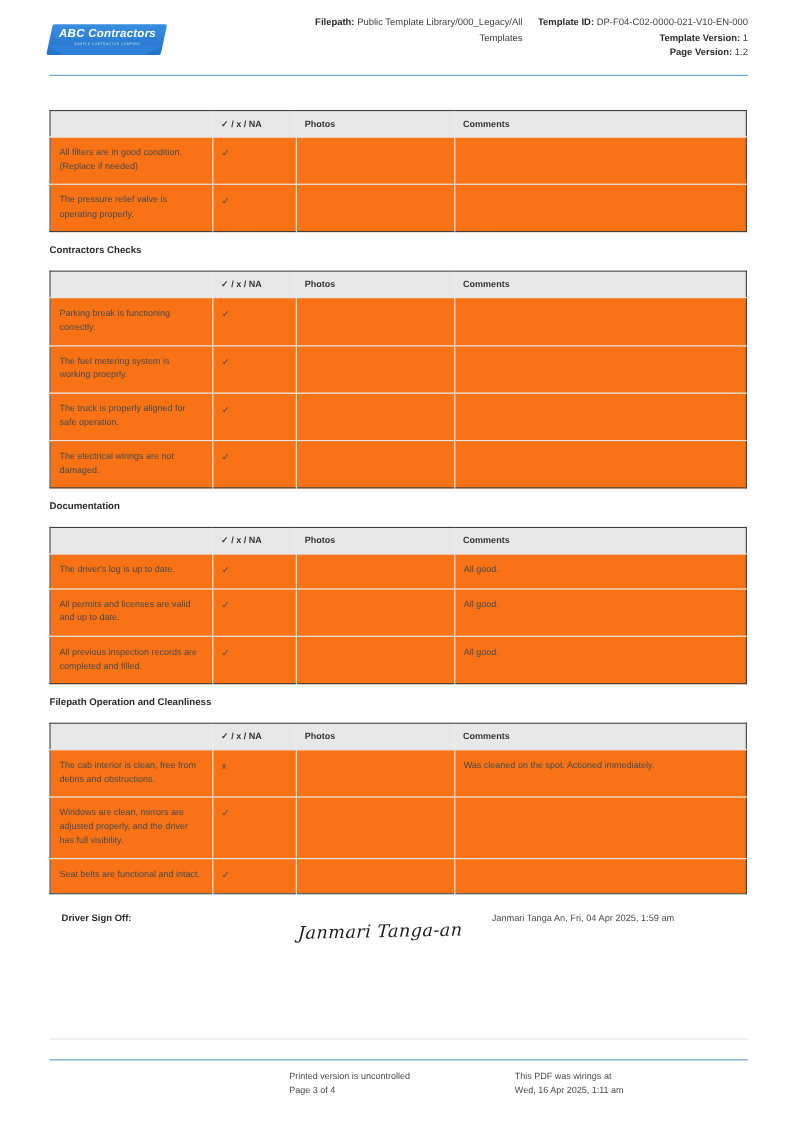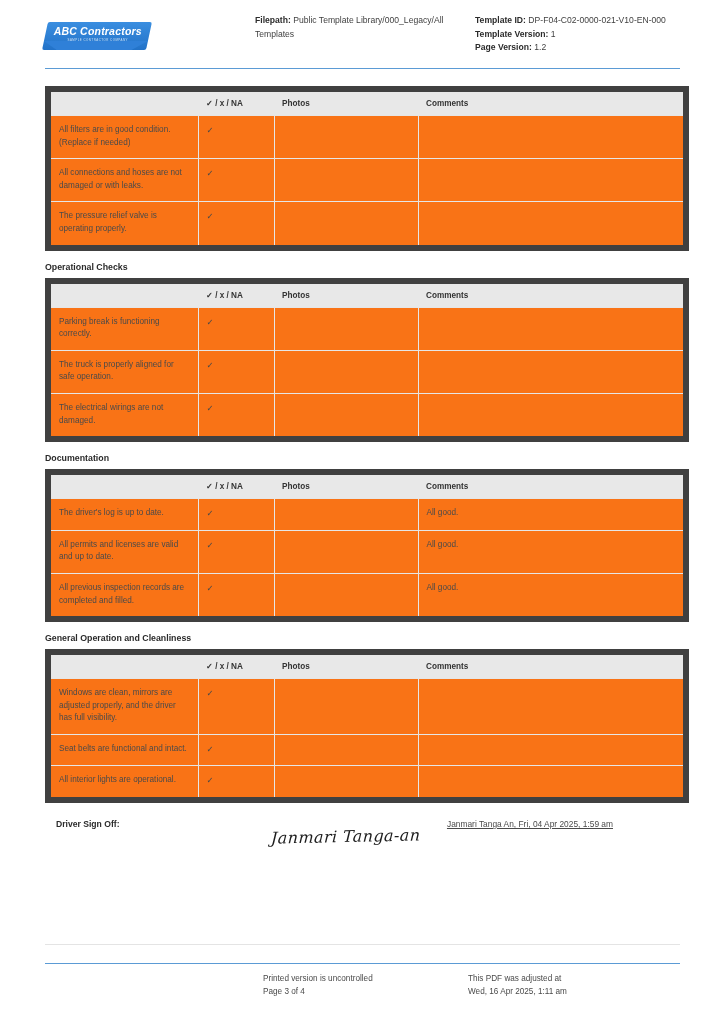--- a/index.html
+++ b/index.html
@@ -72,20 +72,21 @@
     font-size: 2.9px;
     letter-spacing: 0.5px;
     line-height: 6px;
     white-space: nowrap;
     transform: scaleY(1.1);
   }
   .meta-col {
     font-size: 8.6px;
     line-height: 13.5px;
     color: #3f3f3f;
+    text-align: right;
   }
   .meta-col.filepath {
     flex: 0 0 220px;
     width: 220px;
   }
   .meta-col.tmpl {
     flex: 1 1 auto;
   }
   .meta-col b { font-weight: bold; color: #2b2b2b; }
 
@@ -110,21 +111,22 @@
     font-size: 8.8px;
     font-weight: bold;
     color: #2b2b2b;
     margin: 11px 0 6px 0;
   }
 
   table.check {
     width: 568px;
     border-collapse: collapse;
     table-layout: fixed;
-    border: 6px solid #404040;
+    border: 1px solid #404040;
+    margin-top: 14px;
   }
   table.check th {
     background: #e8e8e8;
     font-size: 8.2px;
     font-weight: bold;
     color: #333333;
     text-align: left;
     padding: 6px 8px;
     border: none;
     line-height: 11px;
@@ -167,21 +169,20 @@
     font-weight: bold;
     color: #2b2b2b;
   }
   .signoff-right {
     position: absolute;
     right: 0;
     top: 2px;
     font-size: 8.4px;
     color: #4a4a4a;
     white-space: nowrap;
-    text-decoration: underline;
   }
   .signature {
     position: absolute;
     left: 215px;
     top: 10px;
     font-family: "DejaVu Serif", serif;
     font-style: italic;
     font-size: 16px;
     color: #1d1d1d;
     transform: rotate(-1.2deg) skewX(-4deg);
@@ -268,46 +269,46 @@
             </tr>
           </thead>
           <tbody>
             <tr>
               <td class="c-item">All filters are in good condition. (Replace if needed)</td>
               <td class="c-mark mark-pass"><span class="mark-glyph">✓</span></td>
               <td class="c-photo"></td>
               <td class="c-comment"></td>
             </tr>
             <tr>
-              <td class="c-item">All connections and hoses are not damaged or with leaks.</td>
-              <td class="c-mark mark-pass"><span class="mark-glyph">✓</span></td>
-              <td class="c-photo"></td>
-              <td class="c-comment"></td>
-            </tr>
-            <tr>
               <td class="c-item">The pressure relief valve is operating properly.</td>
               <td class="c-mark mark-pass"><span class="mark-glyph">✓</span></td>
               <td class="c-photo"></td>
               <td class="c-comment"></td>
             </tr>
           </tbody>
         </table>
-        <div class="section-title">Operational Checks</div>
+        <div class="section-title">Contractors Checks</div>
         <table class="check">
           <thead>
             <tr>
               <th class="c-item"></th>
               <th class="c-mark">✓ / x / NA</th>
               <th class="c-photo">Photos</th>
               <th class="c-comment">Comments</th>
             </tr>
           </thead>
           <tbody>
             <tr>
               <td class="c-item">Parking break is functioning correctly.</td>
+              <td class="c-mark mark-pass"><span class="mark-glyph">✓</span></td>
+              <td class="c-photo"></td>
+              <td class="c-comment"></td>
+            </tr>
+            <tr>
+              <td class="c-item">The fuel metering system is working proeprly.</td>
               <td class="c-mark mark-pass"><span class="mark-glyph">✓</span></td>
               <td class="c-photo"></td>
               <td class="c-comment"></td>
             </tr>
             <tr>
               <td class="c-item">The truck is properly aligned for safe operation.</td>
               <td class="c-mark mark-pass"><span class="mark-glyph">✓</span></td>
               <td class="c-photo"></td>
               <td class="c-comment"></td>
             </tr>
@@ -343,45 +344,45 @@
               <td class="c-comment">All good.</td>
             </tr>
             <tr>
               <td class="c-item">All previous inspection records are completed and filled.</td>
               <td class="c-mark mark-pass"><span class="mark-glyph">✓</span></td>
               <td class="c-photo"></td>
               <td class="c-comment">All good.</td>
             </tr>
           </tbody>
         </table>
-        <div class="section-title">General Operation and Cleanliness</div>
+        <div class="section-title">Filepath Operation and Cleanliness</div>
         <table class="check">
           <thead>
             <tr>
               <th class="c-item"></th>
               <th class="c-mark">✓ / x / NA</th>
               <th class="c-photo">Photos</th>
               <th class="c-comment">Comments</th>
             </tr>
           </thead>
           <tbody>
             <tr>
+              <td class="c-item">The cab interior is clean, free from debris and obstructions.</td>
+              <td class="c-mark mark-fail"><span class="mark-glyph">x</span></td>
+              <td class="c-photo"></td>
+              <td class="c-comment">Was cleaned on the spot. Actioned immediately.</td>
+            </tr>
+            <tr>
               <td class="c-item">Windows are clean, mirrors are adjusted properly, and the driver has full visibility.</td>
               <td class="c-mark mark-pass"><span class="mark-glyph">✓</span></td>
               <td class="c-photo"></td>
               <td class="c-comment"></td>
             </tr>
             <tr>
               <td class="c-item">Seat belts are functional and intact.</td>
-              <td class="c-mark mark-pass"><span class="mark-glyph">✓</span></td>
-              <td class="c-photo"></td>
-              <td class="c-comment"></td>
-            </tr>
-            <tr>
-              <td class="c-item">All interior lights are operational.</td>
               <td class="c-mark mark-pass"><span class="mark-glyph">✓</span></td>
               <td class="c-photo"></td>
               <td class="c-comment"></td>
             </tr>
           </tbody>
         </table>
       </div>
 
     <div class="signoff">
       <div class="signoff-label">Driver Sign Off:</div>
@@ -393,18 +394,18 @@
   <div class="hr-grey"></div>
   <div class="hr-blue-bottom"></div>
 
   <div class="footer">
     <div class="f-spacer"></div>
     <div class="f-mid">
       <div>Printed version is uncontrolled</div>
       <div>Page 3 of 4</div>
     </div>
     <div class="f-right">
-      <div>This PDF was adjusted at</div>
+      <div>This PDF was wirings at</div>
       <div>Wed, 16 Apr 2025, 1:11 am</div>
     </div>
   </div>
 
 </div>
 
 </body></html>

